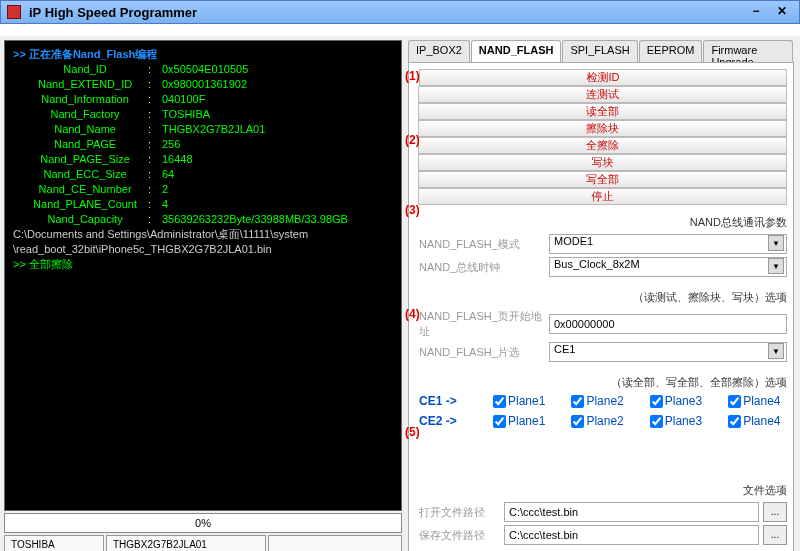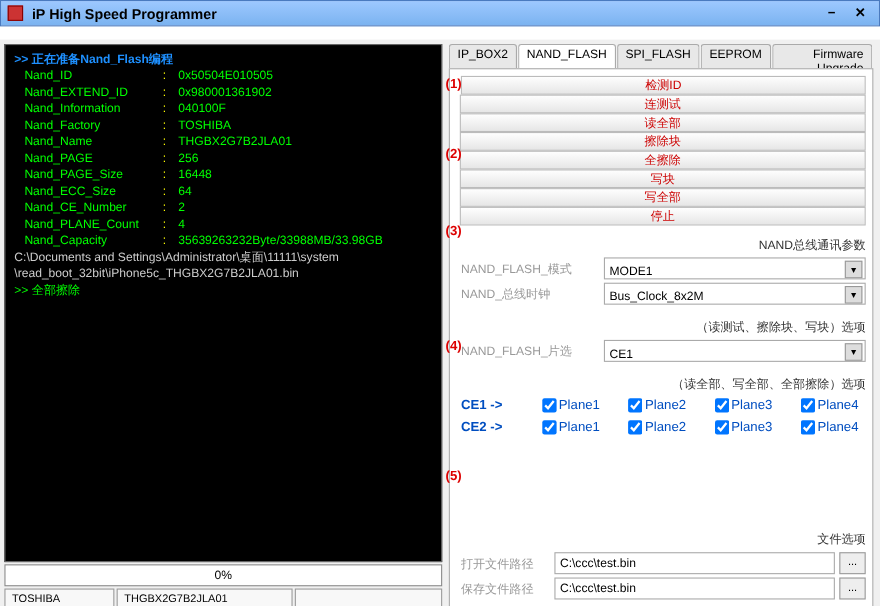--- a/index.html
+++ b/index.html
@@ -36,21 +36,21 @@
     background: #000;
     border: 1px solid #666;
     padding: 6px 8px;
     font-family: "Consolas", monospace;
     font-size: 11px;
     line-height: 15px;
     overflow: hidden;
   }
   .console .hdr { color: #1e90ff; font-weight: bold; }
   .console .kv { display: flex; }
-  .console .k { color: #00ff00; width: 135px; }
+  .console .k { color: #00ff00; width: 135px; text-align: center; }
   .console .colon { color: #ffff00; width: 14px; }
   .console .v { color: #00ff00; }
   .console .path { color: #ccc; }
   .console .hl { color: #00ff00; }
 
   .progress {
     height: 20px;
     background: #fff;
     border: 1px solid #888;
     display: flex;
@@ -80,32 +80,31 @@
     flex: 1;
     display: flex;
     flex-direction: column;
     padding: 4px 6px 4px 2px;
   }
 
   .tabs {
     display: flex;
     height: 22px;
     font-size: 11px;
-    text-align: right;
   }
   .tab {
     border: 1px solid #aaa;
     border-bottom: none;
     padding: 3px 7px;
     background: #e8e8e8;
     border-radius: 3px 3px 0 0;
     margin-right: 1px;
     cursor: pointer;
   }
-  .tab.active { background: #fff; font-weight: normal; }
+  .tab.active { background: #fff; font-weight: bold; }
 
   .tabbody {
     flex: 1;
     border: 1px solid #aaa;
     background: #fff;
     padding: 6px 6px 6px 10px;
     display: flex;
     flex-direction: column;
     gap: 10px;
     font-size: 11px;
@@ -150,21 +149,21 @@
 
   .field-row { display: flex; align-items: center; margin-bottom: 3px; }
   .field-row .lbl { width: 130px; color: #999; font-size: 11px; }
   .field-row .lbl2 { width: 85px; color: #999; font-size: 11px; }
   .field-row input[type=text] {
     flex: 1; height: 20px; font-size: 11px; padding: 1px 4px;
     border: 1px solid #aaa; background: #fff;
   }
   .field-row .combo {
     flex: 1; height: 20px; font-size: 11px; border: 1px solid #aaa;
-    display: flex; align-items: flex-end; justify-content: space-between;
+    display: flex; align-items: flex-start; justify-content: space-between;
     padding: 0 2px 0 4px; background: #fff;
   }
   .combo .arrow {
     width: 16px; height: 16px; background: #ddd; border: 1px solid #999;
     display: flex; align-items: center; justify-content: center; font-size: 8px;
   }
 
   .ce-grid { display: flex; flex-direction: column; gap: 6px; margin-top: 2px; }
   .ce-row { display: flex; align-items: center; gap: 26px; }
   .ce-row .ce-lbl { color: #004ec0; font-weight: bold; width: 48px; font-size: 12px; }
@@ -302,20 +301,24 @@
           <span class="lbl">NAND_总线时钟</span>
           <div class="combo">
             <span>Bus_Clock_8x2M</span>
             <span class="arrow">▼</span>
           </div>
         </div>
       </div>
 
       <div>
         <div class="group-title">（读测试、擦除块、写块）选项</div>
+        <div class="field-row">
+          <span class="lbl">NAND_FLASH_页开始地址</span>
+          <input type="text" value="0x00000000" style="">
+        </div>
         <div class="field-row">
           <span class="lbl">NAND_FLASH_片选</span>
           <div class="combo">
             <span>CE1</span>
             <span class="arrow">▼</span>
           </div>
         </div>
       </div>
 
       <div>

